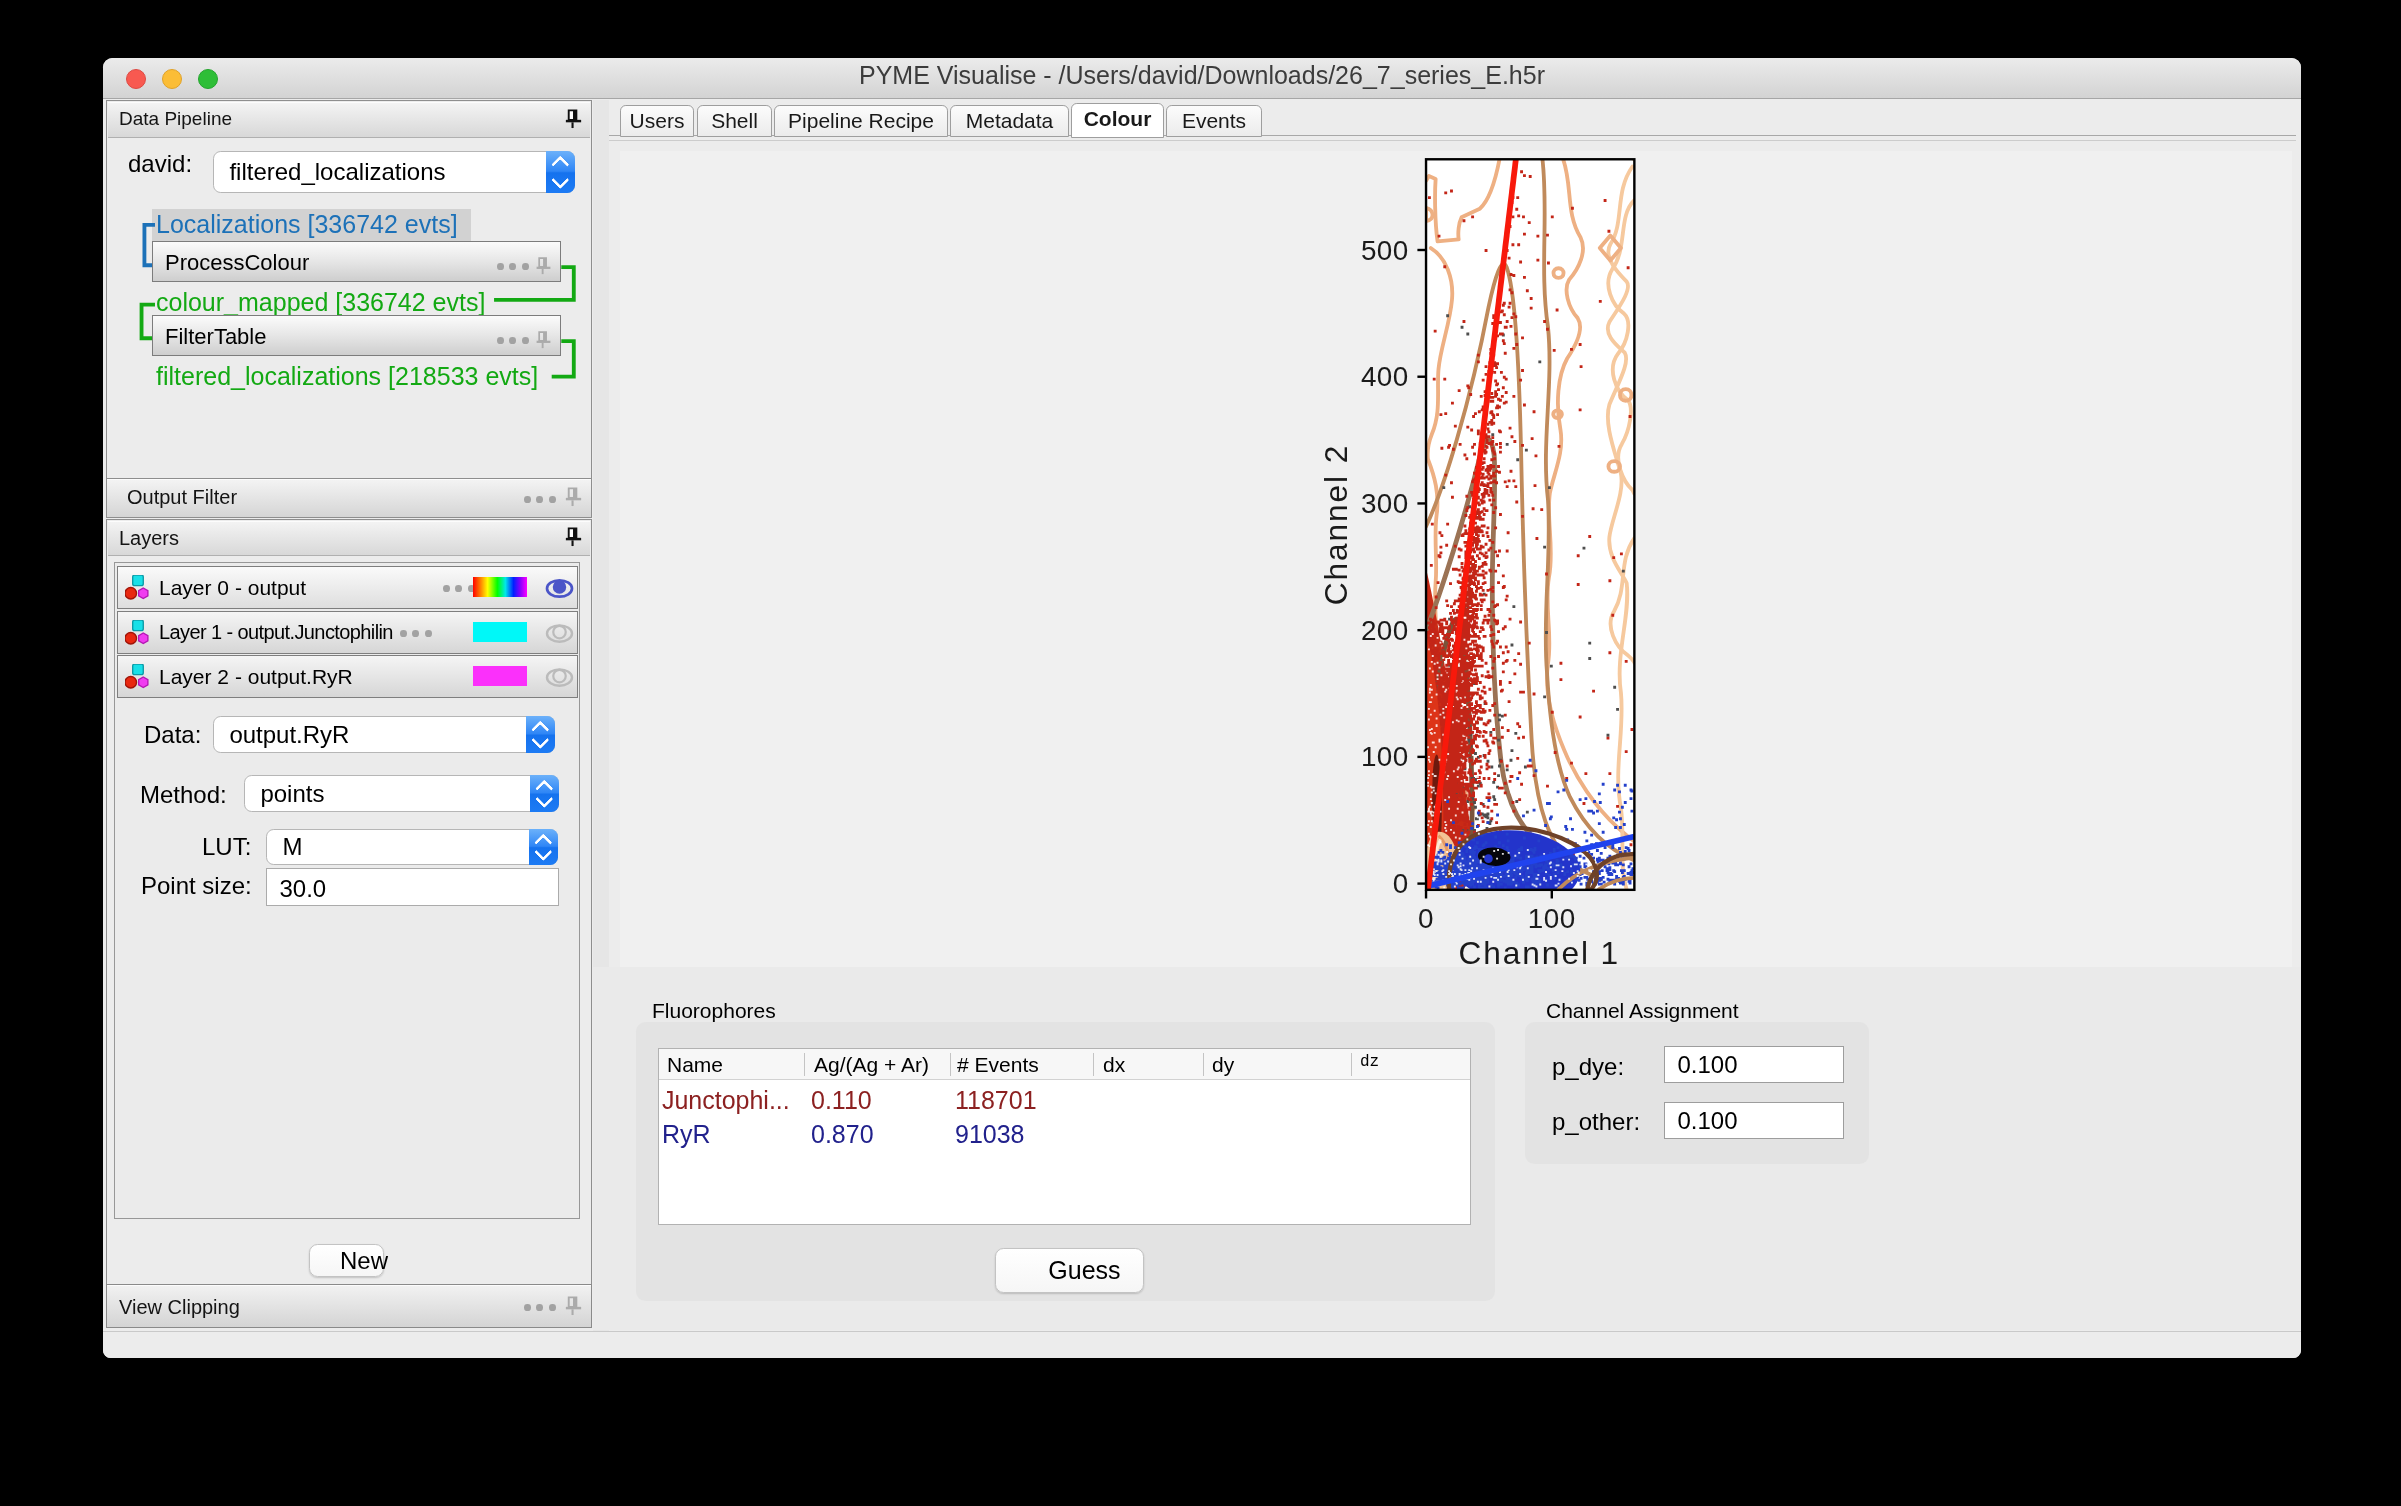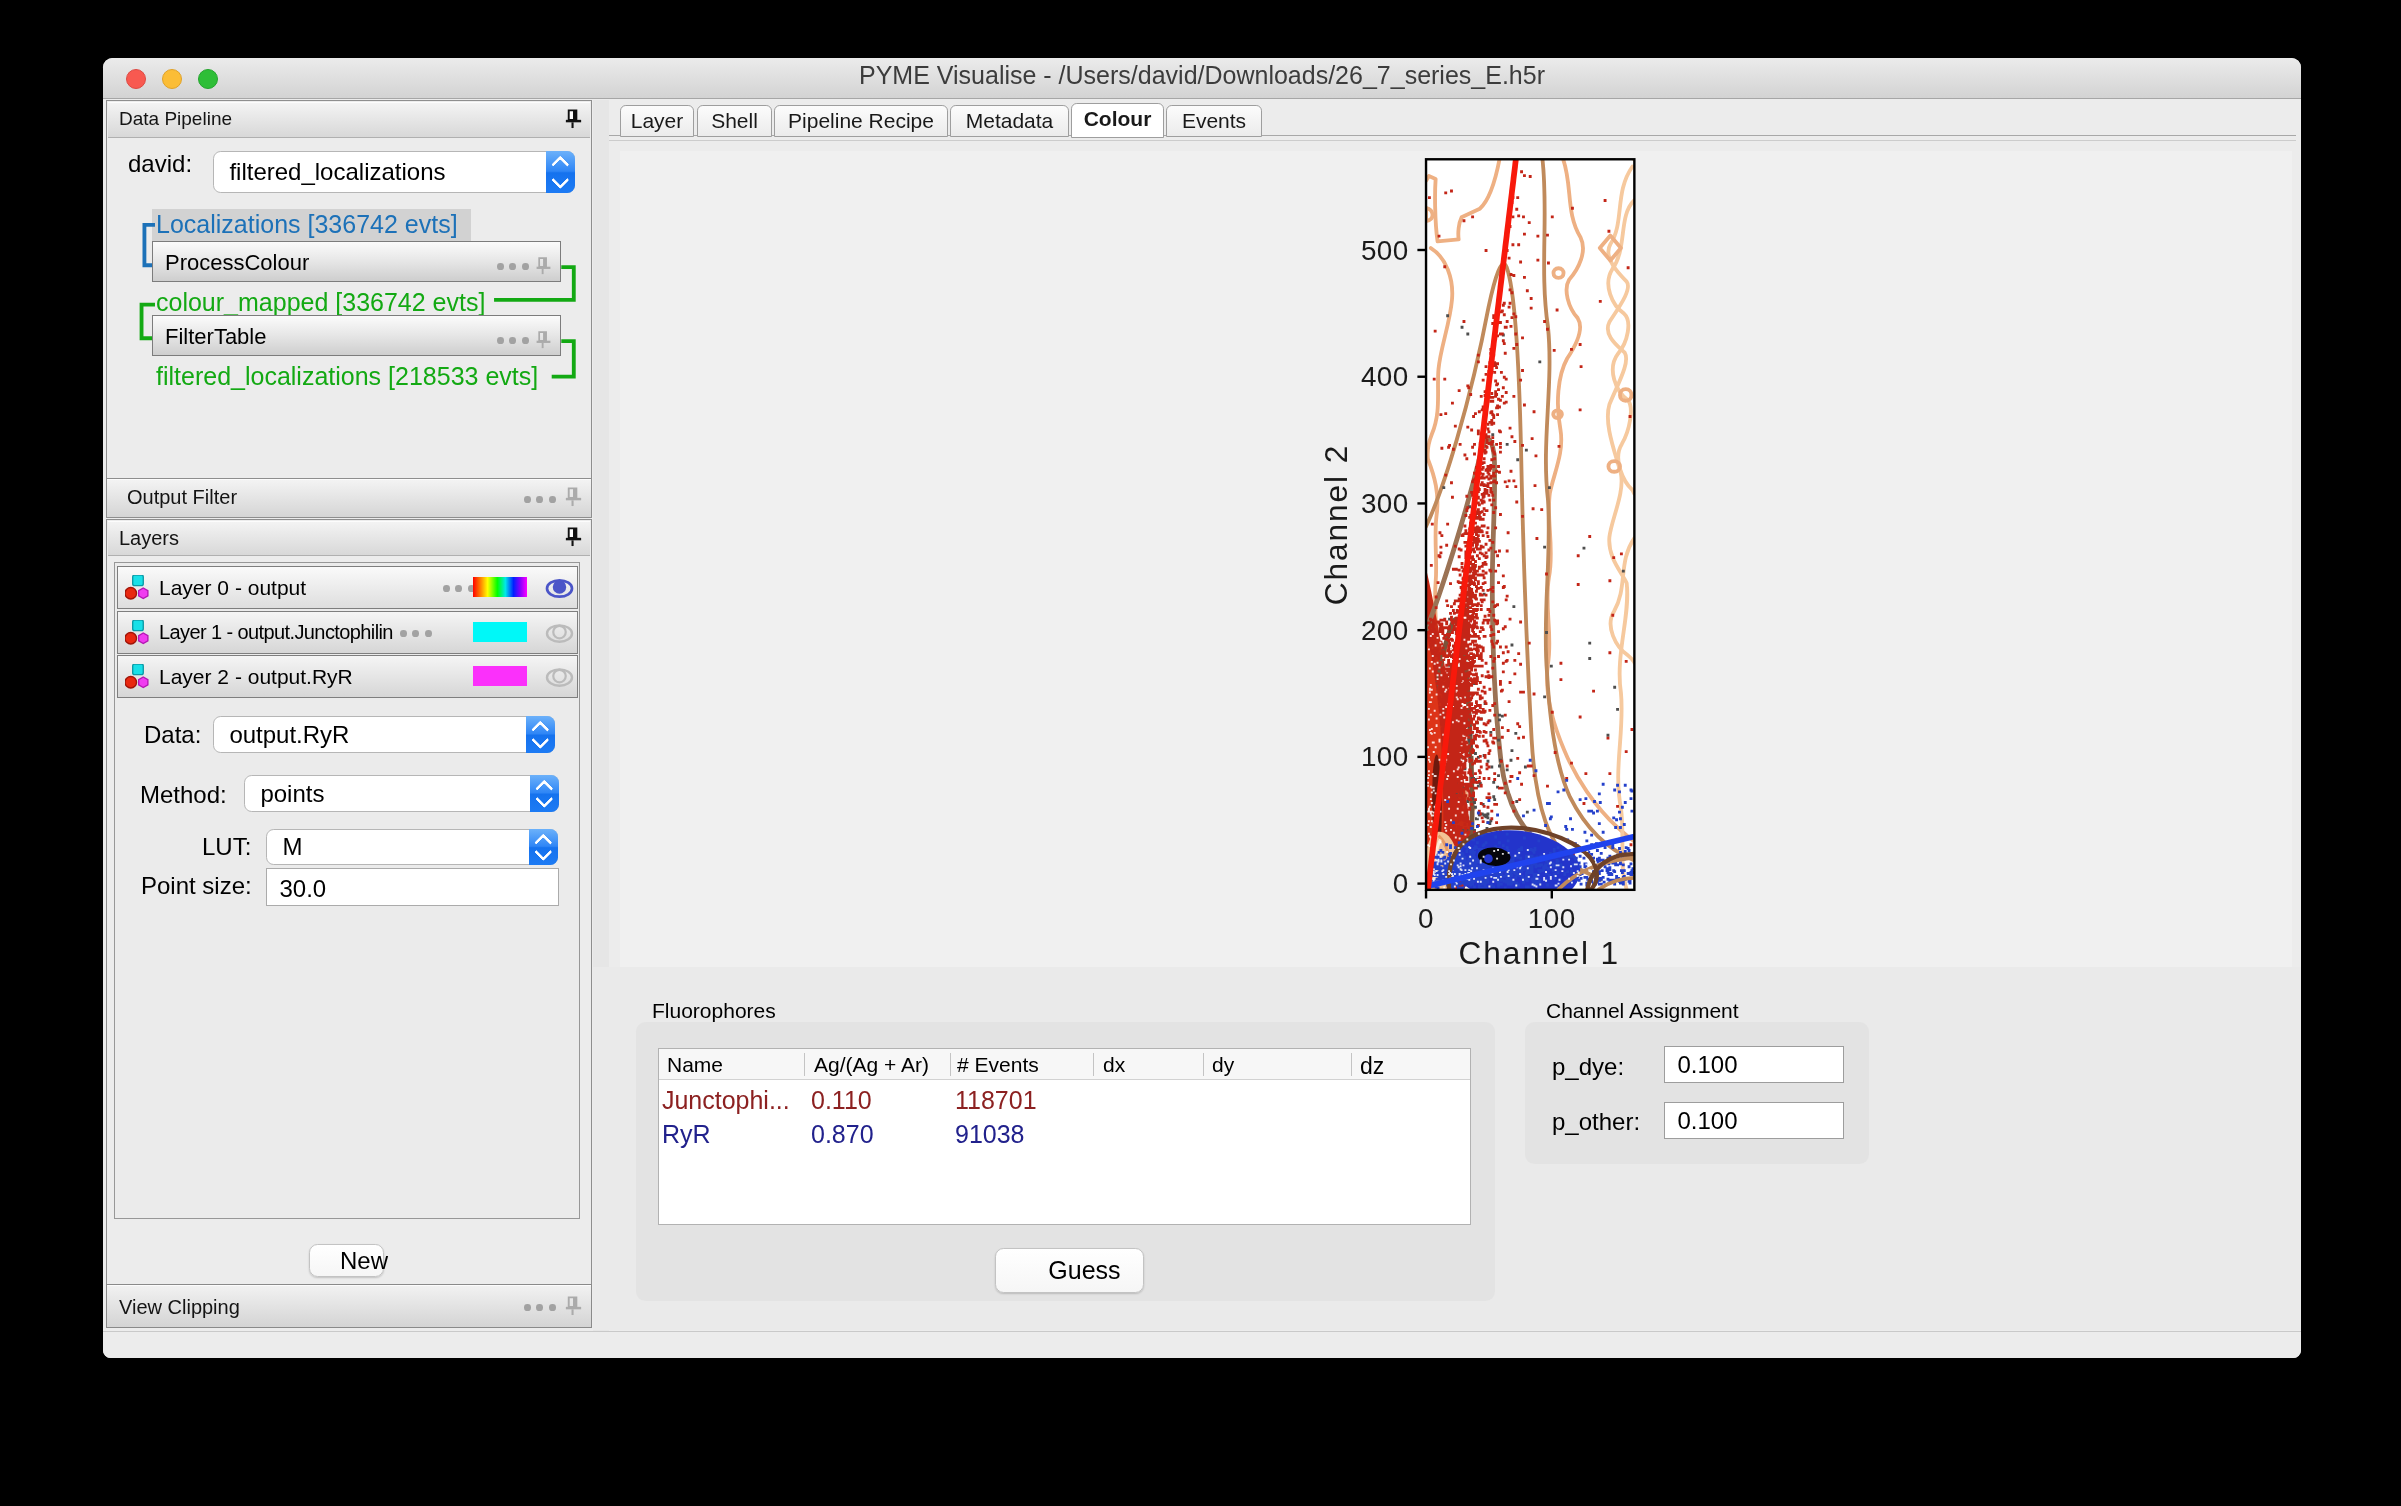--- a/index.html
+++ b/index.html
@@ -206,21 +206,21 @@
     <path d="M10 15v6" stroke="#ababab" stroke-width="2.2" fill="none"></path>
   </svg>
 
 <div class="abs" style="left:593px;top:100px;width:16.3px;height:1232px;background:#e6e6e6;"></div>
 
 <div class="abs" style="left:609px;top:135px;width:1687px;height:4.8px;border-top:1px solid #a8a8a8;"></div>
 <div class="abs" style="left:609px;top:140px;width:1687px;height:1px;background:#cccccc;"></div>
 <div class="abs" style="left:620px;top:151px;width:1672px;height:817px;background:#f0f0f0;"></div>
 <div class="abs" style="left:593px;top:967px;width:1708px;height:363px;background:#eaeaea;"></div>
 
-<div class="tab" style="left:620px;width:74px;">Layer</div>
+<div class="tab" style="left:620px;width:74px;">Users</div>
 <div class="tab" style="left:697px;width:75px;">Shell</div>
 <div class="tab" style="left:774px;width:174px;">Pipeline Recipe</div>
 <div class="tab" style="left:950px;width:119px;">Metadata</div>
 <div class="tab" style="left:1071px;top:103px;height:35px;width:93px;background:#fff;font-weight:bold;z-index:3;">Colour</div>
 <div class="tab" style="left:1166px;width:96px;">Events</div>
 
 <svg class="abs" style="left:1307px;top:144px;" width="384" height="836" viewBox="1360 150 400 870">
 <defs>
       <clipPath id="pc">
         <rect x="1484.0" y="165.5" width="217.0" height="761.0"></rect>
@@ -294,21 +294,21 @@
   <div class="abs" style="left:145px;top:3.8px;width:1px;height:23px;background:#c4c4c4;"></div>
   <div class="abs" style="left:291px;top:3.8px;width:1px;height:23px;background:#c4c4c4;"></div>
   <div class="abs" style="left:434px;top:3.8px;width:1px;height:23px;background:#c4c4c4;"></div>
   <div class="abs" style="left:544px;top:3.8px;width:1px;height:23px;background:#c4c4c4;"></div>
   <div class="abs" style="left:692px;top:3.8px;width:1px;height:23px;background:#c4c4c4;"></div>
   <div class="flab" style="left:8px;top:3.8px;font-size:21px;">Name</div>
   <div class="flab" style="left:155px;top:3.8px;font-size:21px;">Ag/(Ag + Ar)</div>
   <div class="flab" style="left:298px;top:3.8px;font-size:21px;"># Events</div>
   <div class="flab" style="left:444px;top:3.8px;font-size:21px;">dx</div>
   <div class="flab" style="left:553px;top:3.8px;font-size:21px;">dy</div>
-  <div class="flab" style="left:701px;top:3.8px;font-size:23px;">dz</div>
+  <div class="flab" style="left:701px;top:3.8px;font-size:16px;font-family:Liberation Mono, monospace;">dz</div>
   <div class="flab" style="left:2.9px;top:37px;font-size:25px;color:#8c2121;">Junctophi...</div>
   <div class="flab" style="left:152px;top:37px;font-size:25px;color:#8c2121;">0.110</div>
   <div class="flab" style="left:296px;top:37px;font-size:25px;color:#8c2121;">118701</div>
   <div class="flab" style="left:2.9px;top:71px;font-size:25px;color:#21218c;">RyR</div>
   <div class="flab" style="left:152px;top:71px;font-size:25px;color:#21218c;">0.870</div>
   <div class="flab" style="left:296px;top:71px;font-size:25px;color:#21218c;">91038</div>
 </div>
 <div class="btn" style="left:995px;top:1248px;width:149px;height:45px;line-height:43px;font-size:25px;">Guess</div>
 
 <div class="flab" style="left:1546px;top:999px;font-size:21px;">Channel Assignment</div>

